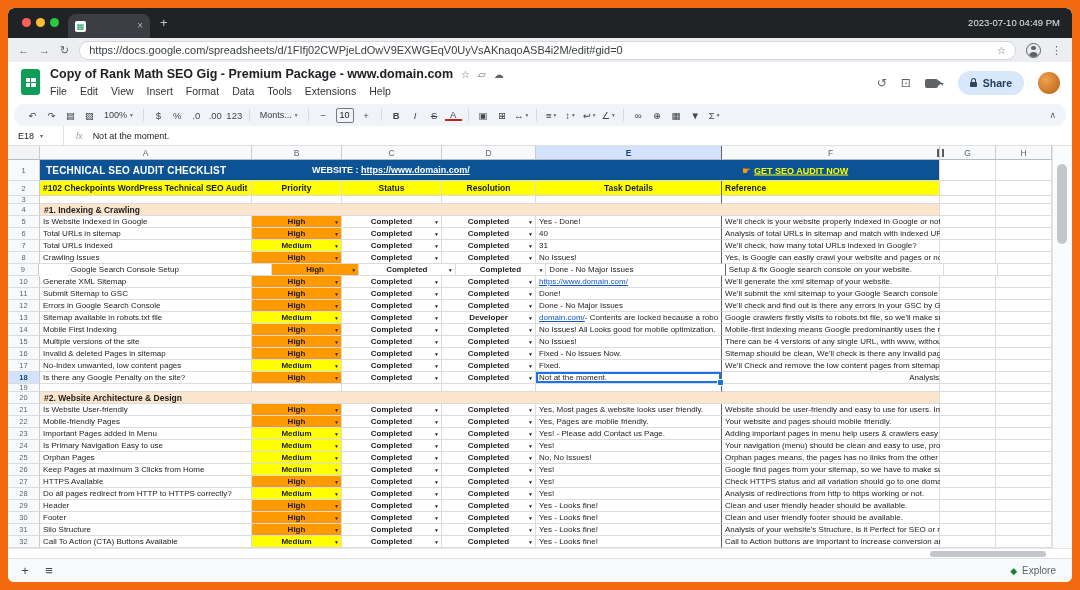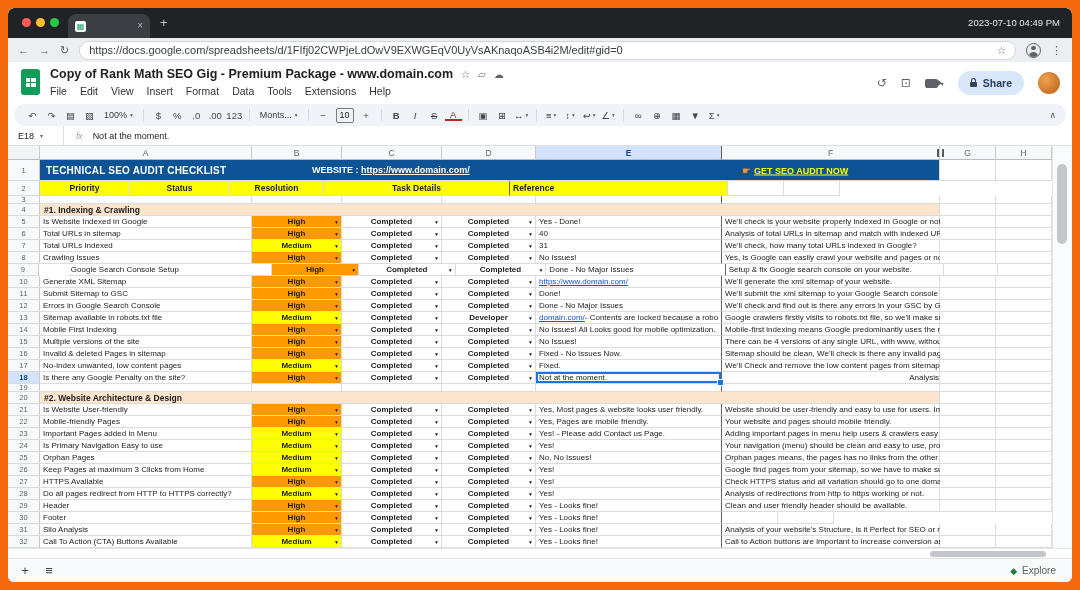--- a/index.html
+++ b/index.html
@@ -261,20 +261,21 @@
               <span class="t-cta" data-name="get-seo-audit-link">
                 <span class="t-cta-ic" data-name="pointing-hand-icon">☛</span>
                 <span class="t-cta-txt" data-name="get-seo-audit-label">GET SEO AUDIT NOW</span>
               </span>
             </div>
             <div class="gc" data-name="empty-cell" style="width: 56px;"></div>
             <div class="gc" data-name="empty-cell" style="width: 56px;"></div>
           </div>
           <div class="g-row" data-name="sheet-row" style="height: 15px;">
             <div class="gc gnum" data-name="row-number">2</div>
+            <div class="gc ghead left" data-name="table-header-cell" style="width: 212px;">#102 Checkpoints WordPress Technical SEO Audit</div>
             <div class="gc ghead" data-name="table-header-cell" style="width: 90px;">Priority</div>
             <div class="gc ghead" data-name="table-header-cell" style="width: 100px;">Status</div>
             <div class="gc ghead" data-name="table-header-cell" style="width: 94px;">Resolution</div>
             <div class="gc ghead efreeze" data-name="table-header-cell" style="width: 186px;">Task Details</div>
             <div class="gc ghead left" data-name="table-header-cell" style="width: 218px;">Reference</div>
             <div class="gc" data-name="empty-cell" style="width: 56px;"></div>
             <div class="gc" data-name="empty-cell" style="width: 56px;"></div>
           </div>
           <div class="g-row" data-name="sheet-row" style="height: 8px;">
             <div class="gc gnum" data-name="row-number">3</div>
@@ -875,26 +876,29 @@
               <span data-name="status-cell-value">Completed</span>
               <span class="dd-arrow" data-name="dropdown-arrow-icon">▼</span>
             </div>
             <div class="gc dd-cell" data-name="resolution-cell" style="width: 94px;">
               <span data-name="resolution-cell-value">Completed</span>
               <span class="dd-arrow" data-name="dropdown-arrow-icon">▼</span>
             </div>
             <div class="gc efreeze" data-name="task-details-cell" style="width: 186px;">
               <span data-name="details-text">Yes - Looks fine!</span>
             </div>
+            <div class="gc cF" data-name="reference-cell" style="width: 218px;">
+              <span class="refspan" data-name="reference-text">Clean and user friendly footer should be available.</span>
+            </div>
             <div class="gc" data-name="empty-cell" style="width: 56px;"></div>
             <div class="gc" data-name="empty-cell" style="width: 56px;"></div>
           </div>
           <div class="g-row" data-name="sheet-row" style="height: 12px;">
             <div class="gc gnum" data-name="row-number">31</div>
-            <div class="gc" data-name="task-name-cell" style="width: 212px;">Silo Analysis</div>
+            <div class="gc" data-name="task-name-cell" style="width: 212px;">Silo Structure</div>
             <div class="gc dd-cell" data-name="priority-cell" style="width: 90px; background: rgb(255, 153, 0);">
               <span data-name="priority-cell-value">High</span>
               <span class="dd-arrow" data-name="dropdown-arrow-icon">▼</span>
             </div>
             <div class="gc dd-cell" data-name="status-cell" style="width: 100px;">
               <span data-name="status-cell-value">Completed</span>
               <span class="dd-arrow" data-name="dropdown-arrow-icon">▼</span>
             </div>
             <div class="gc dd-cell" data-name="resolution-cell" style="width: 94px;">
               <span data-name="resolution-cell-value">Completed</span>

